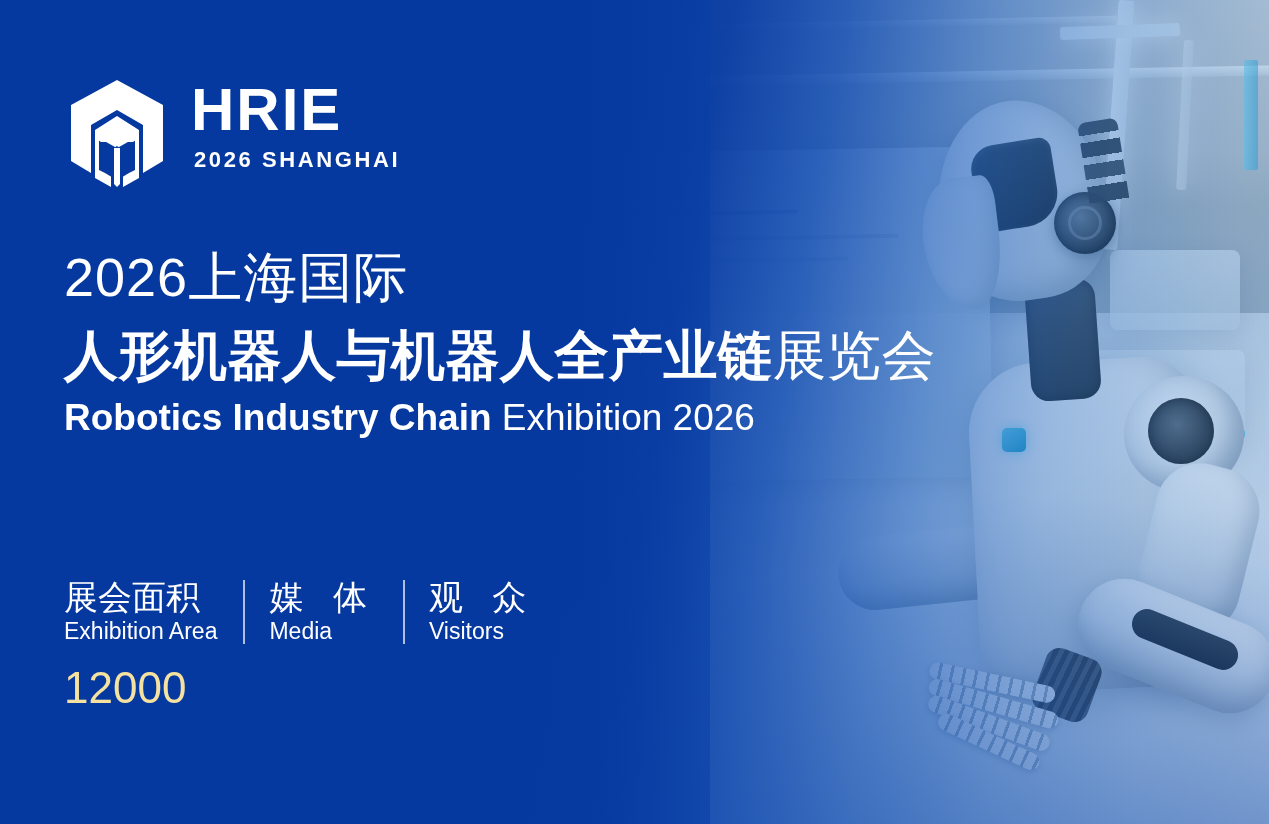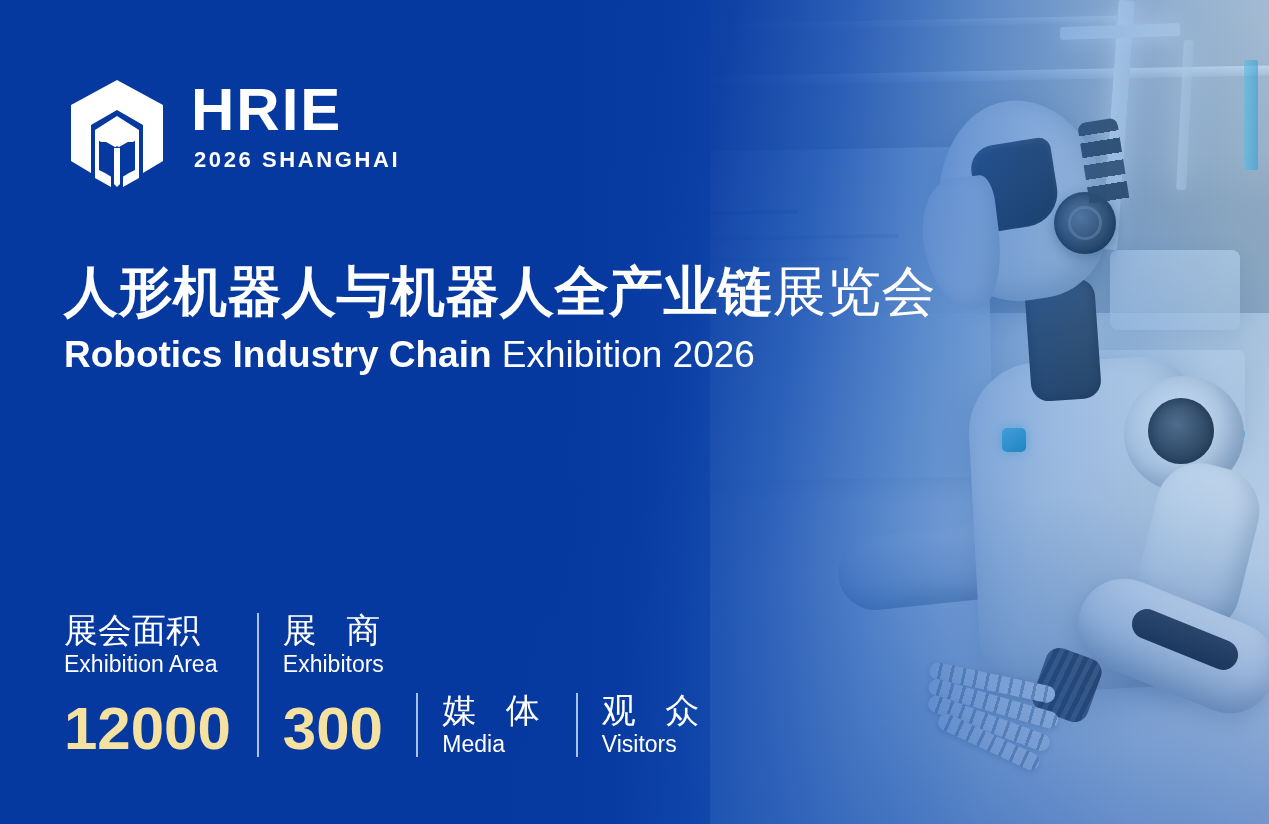--- a/index.html
+++ b/index.html
@@ -266,39 +266,39 @@
   .t-cn2 .light { font-weight:400; }
   .t-en {
     font-size:37px; line-height:1.33;
     color:#ffffff; font-weight:400;
     white-space:nowrap; margin-top:6px;
   }
   .t-en .bold { font-weight:700; }
 
   .stats {
     position:absolute; left:64px; top:578px;
-    display:flex; align-items:flex-end;margin-top:33px;
+    display:flex; align-items:flex-start;
   }
   .stat { padding:0 26px; position:relative; }
   .stat:first-child { padding-left:0; }
   .stat + .stat::before {
     content:""; position:absolute; left:0; top:2px; bottom:2px;
     width:2px; background:rgba(212,228,245,.8);
   }
   .stat-cn {
     font-size:34px; color:#ffffff; font-weight:400;
     line-height:1.12; white-space:nowrap;
   }
   .stat-cn.spaced { letter-spacing:10px; }
   .stat-en {
     font-size:23px; color:#ffffff; font-weight:400;
     margin-top:2px; line-height:1.2; white-space:nowrap;
   }
   .stat-num {
-    font-size:60px; color:#f5e2a0; font-weight:700;
+    font-size:44px; color:#f5e2a0; font-weight:400;
     margin-top:20px; line-height:1; white-space:nowrap;
   }
 </style>
 </head>
 <body>
 
 <div class="banner">
 
   <div class="photo">
     <div class="lab-wall"></div>
@@ -367,34 +367,30 @@
           <path fill="#ffffff" d="M49 70 L55 70 L55 106 L52 109 L49 106 Z"></path>
         </svg>
       </span>
       <span class="logo-words">
         <span class="logo-hrie">HRIE</span>
         <span class="logo-sub">2026 SHANGHAI</span>
       </span>
     </div>
 
     <div class="title-block">
+      <div class="t-cn1">2026上海国际</div>
       <div class="t-cn2"><span class="bold">人形机器人与机器人全产业链</span><span class="light">展览会</span></div>
       <div class="t-en"><span class="bold">Robotics Industry Chain</span><span> Exhibition 2026</span></div>
     </div>
 
     <div class="stats">
       <div class="stat">
         <div class="stat-cn">展会面积</div>
         <div class="stat-en">Exhibition Area</div>
         <div class="stat-num">12000</div>
-      </div>
-      <div class="stat">
-        <div class="stat-cn spaced">展 商</div>
-        <div class="stat-en">Exhibitors</div>
-        <div class="stat-num">300</div>
       </div>
       <div class="stat">
         <div class="stat-cn spaced">媒 体</div>
         <div class="stat-en">Media</div>
       </div>
       <div class="stat">
         <div class="stat-cn spaced">观 众</div>
         <div class="stat-en">Visitors</div>
       </div>
     </div>

